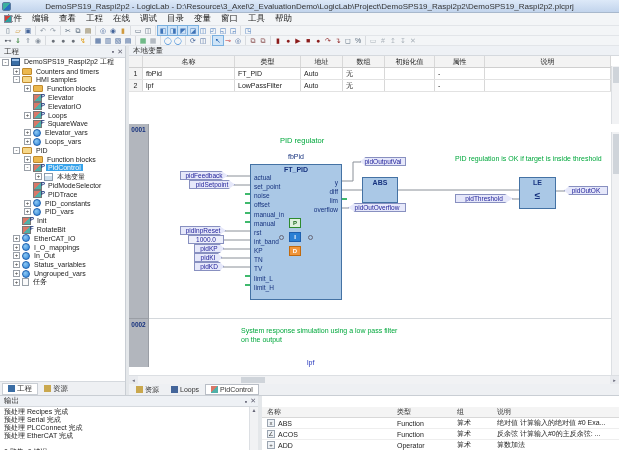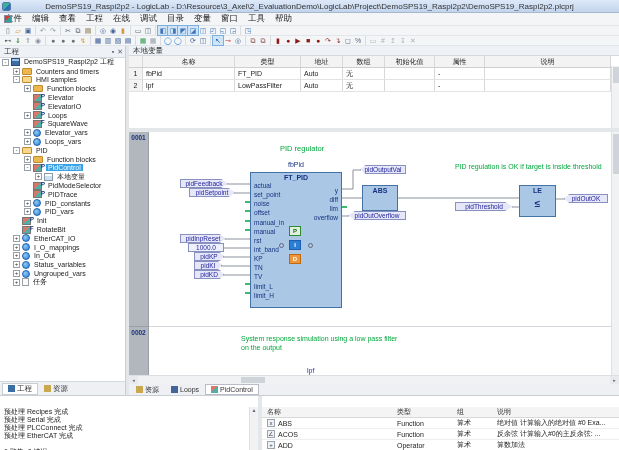--- a/index.html
+++ b/index.html
@@ -69,21 +69,21 @@
   .c-num{width:14px}.c-name{width:92px}.c-type{width:66px}.c-addr{width:42px}.c-arr{width:42px}
   .c-init{width:50px}.c-attr{width:50px}.c-desc{flex:1}
   .vg-row{display:flex;height:11px;border-bottom:1px solid #e2e2e2;background:#fff}
   .vg-row .vg-cell{justify-content:flex-start;padding-left:3px}
   .vg-row .c-num{justify-content:center;background:#f3f3f3;padding-left:0}
   .vars-vscroll,.editor-vscroll{background:#f1f2f4;border-left:1px solid #dcdfe3;box-sizing:border-box}
   .vars-vscroll{position:absolute;right:0;top:10px;width:8px;height:72px}
   .thumb{position:absolute;left:1px;width:6px;background:#cfd4da}
   .hsplit{position:absolute;top:82px;left:0;right:0;height:4px;background:#e4e7ea}
   
-  .editor{position:absolute;top:86px;left:0;right:0;height:243px;background:#fff}
+  .editor{position:absolute;top:78px;left:0;right:0;height:243px;background:#fff}
   .gutter{position:absolute;left:0;top:0;width:20px;height:100%;background:#b2b6bd;border-right:1px solid #9a9ea5;box-sizing:border-box}
   .gutter-num{position:absolute;left:0;width:100%;text-align:center;font-size:6.5px;font-weight:bold;color:#16327e}
   .gn1{top:2px}.gn2{top:197px}
   .gutter-div{position:absolute;left:0;right:0;top:194px;height:1px;background:#9a9ea5}
   .canvas{position:absolute;left:20px;right:8px;top:0;height:100%;overflow:hidden}
   .wires{position:absolute;left:0;top:0}
   .net-div{position:absolute;left:0;right:0;top:194px;height:1px;background:#d4d8dc}
   .fbd-comment{position:absolute;color:#00a83c;font-size:7px;white-space:pre}
   .cm1{left:131px;top:12px;font-size:7.5px}
   .cm2{left:306px;top:31px}
@@ -594,20 +594,27 @@
         <span class="etab active">
           <span class="ti ti-pid"></span>
           <span>PidControl</span>
         </span>
       </div>
   </div>
 </div>
 
 <div class="bottom">
   <div class="output-panel">
+    <div class="panel-caption">
+      <span>输出</span>
+      <span class="caption-btns">
+        <span>▪</span>
+        <span>✕</span>
+      </span>
+    </div>
     <div class="output-lines">
 
     <div class="out-line">预处理 Recipes 完成</div>
         <div class="out-line">预处理 Serial 完成</div>
         <div class="out-line">预处理 PLCConnect 完成</div>
         <div class="out-line">预处理 EtherCAT 完成</div>
         <div class="out-line"></div>
         <div class="out-line">0 警告, 0 错误</div>
       </div>
     <div class="out-vscroll">

